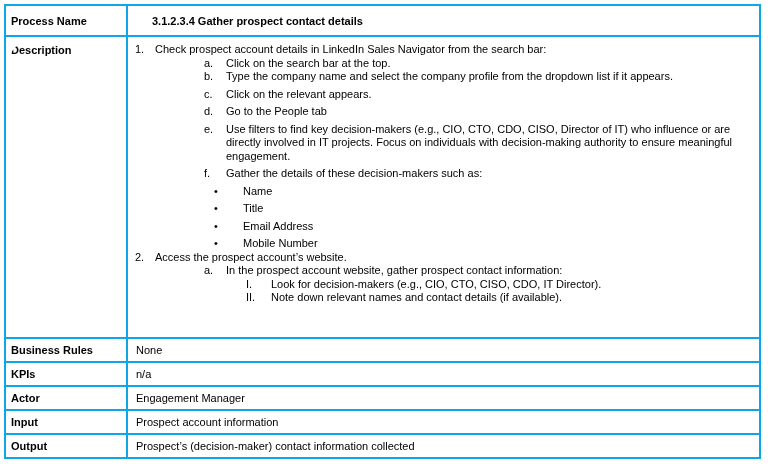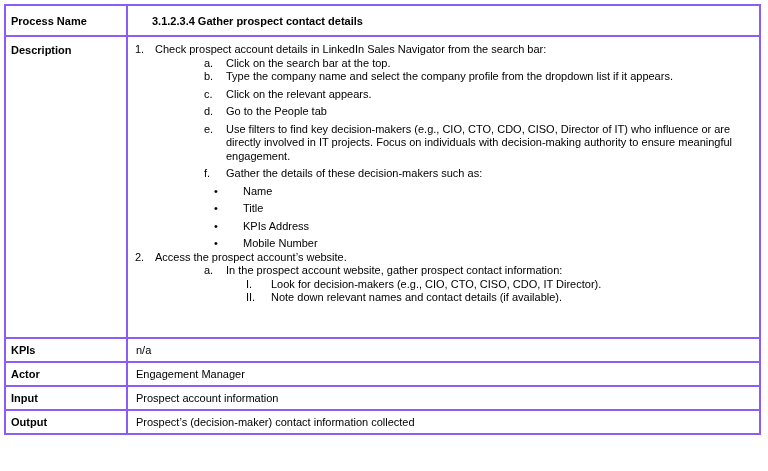--- a/index.html
+++ b/index.html
@@ -10,33 +10,33 @@
     height:471px;
     overflow:hidden;
   }
   .page{padding:4px 7px 6px 4px;}
   table.ptable{
     border-collapse:collapse;
     width:757px;
     table-layout:fixed;
   }
   td{
-    border:2px solid #8b5cf6;
+    border:2px solid #0ea5e9;
     font-size:11px;
     padding:2px 6px 2px 5px;
     vertical-align:middle;
     overflow:hidden;
     margin-top:47px;
   }
   .lbl{font-weight:bold;}
   tr.pn-row td{height:25px;}
   .pn-val{font-weight:bold;padding-left:24px;}
   tr.short td{height:18px;}
   td.val{padding-left:8px;}
-  td.desc-label{vertical-align:top;padding-top:7px;}
+  td.desc-label{vertical-align:top;padding-top:7px;border-radius:32px;}
   td.desc-cell{
     height:290px;
     vertical-align:top;
     padding:6px 8px 4px 6px;
   }
   .ditem{display:flex;line-height:13.5px;font-size:11px;}
   .ditem.gap{margin-top:4px;}
   .ditem .mk{flex:0 0 auto;}
   .ditem .txt{flex:1 1 auto;}
   .lv1{margin-left:1px;}  .lv1 .mk{width:20px;}
@@ -95,21 +95,21 @@
               <div class="ditem lv3 gap">
                 <span class="mk">•</span>
                 <span class="txt">Name</span>
               </div>
               <div class="ditem lv3 gap">
                 <span class="mk">•</span>
                 <span class="txt">Title</span>
               </div>
               <div class="ditem lv3 gap">
                 <span class="mk">•</span>
-                <span class="txt">KPIs Address</span>
+                <span class="txt">Email Address</span>
               </div>
               <div class="ditem lv3 gap">
                 <span class="mk">•</span>
                 <span class="txt">Mobile Number</span>
               </div>
               <div class="ditem lv1">
                 <span class="mk">2.</span>
                 <span class="txt">Access the prospect account’s website.</span>
               </div>
               <div class="ditem lv2">
@@ -121,20 +121,24 @@
                 <span class="txt">Look for decision-makers (e.g., CIO, CTO, CISO, CDO, IT Director).</span>
               </div>
               <div class="ditem lv4">
                 <span class="mk">II.</span>
                 <span class="txt">Note down relevant names and contact details (if available).</span>
               </div>
             </div>
       </td>
     </tr>
 
+    <tr class="short">
+      <td class="lbl">Business Rules</td>
+      <td class="val">None</td>
+    </tr>
 
     <tr class="short">
       <td class="lbl">KPIs</td>
       <td class="val">n/a</td>
     </tr>
 
 
     <tr class="short">
       <td class="lbl">Actor</td>
       <td class="val">Engagement Manager</td>

